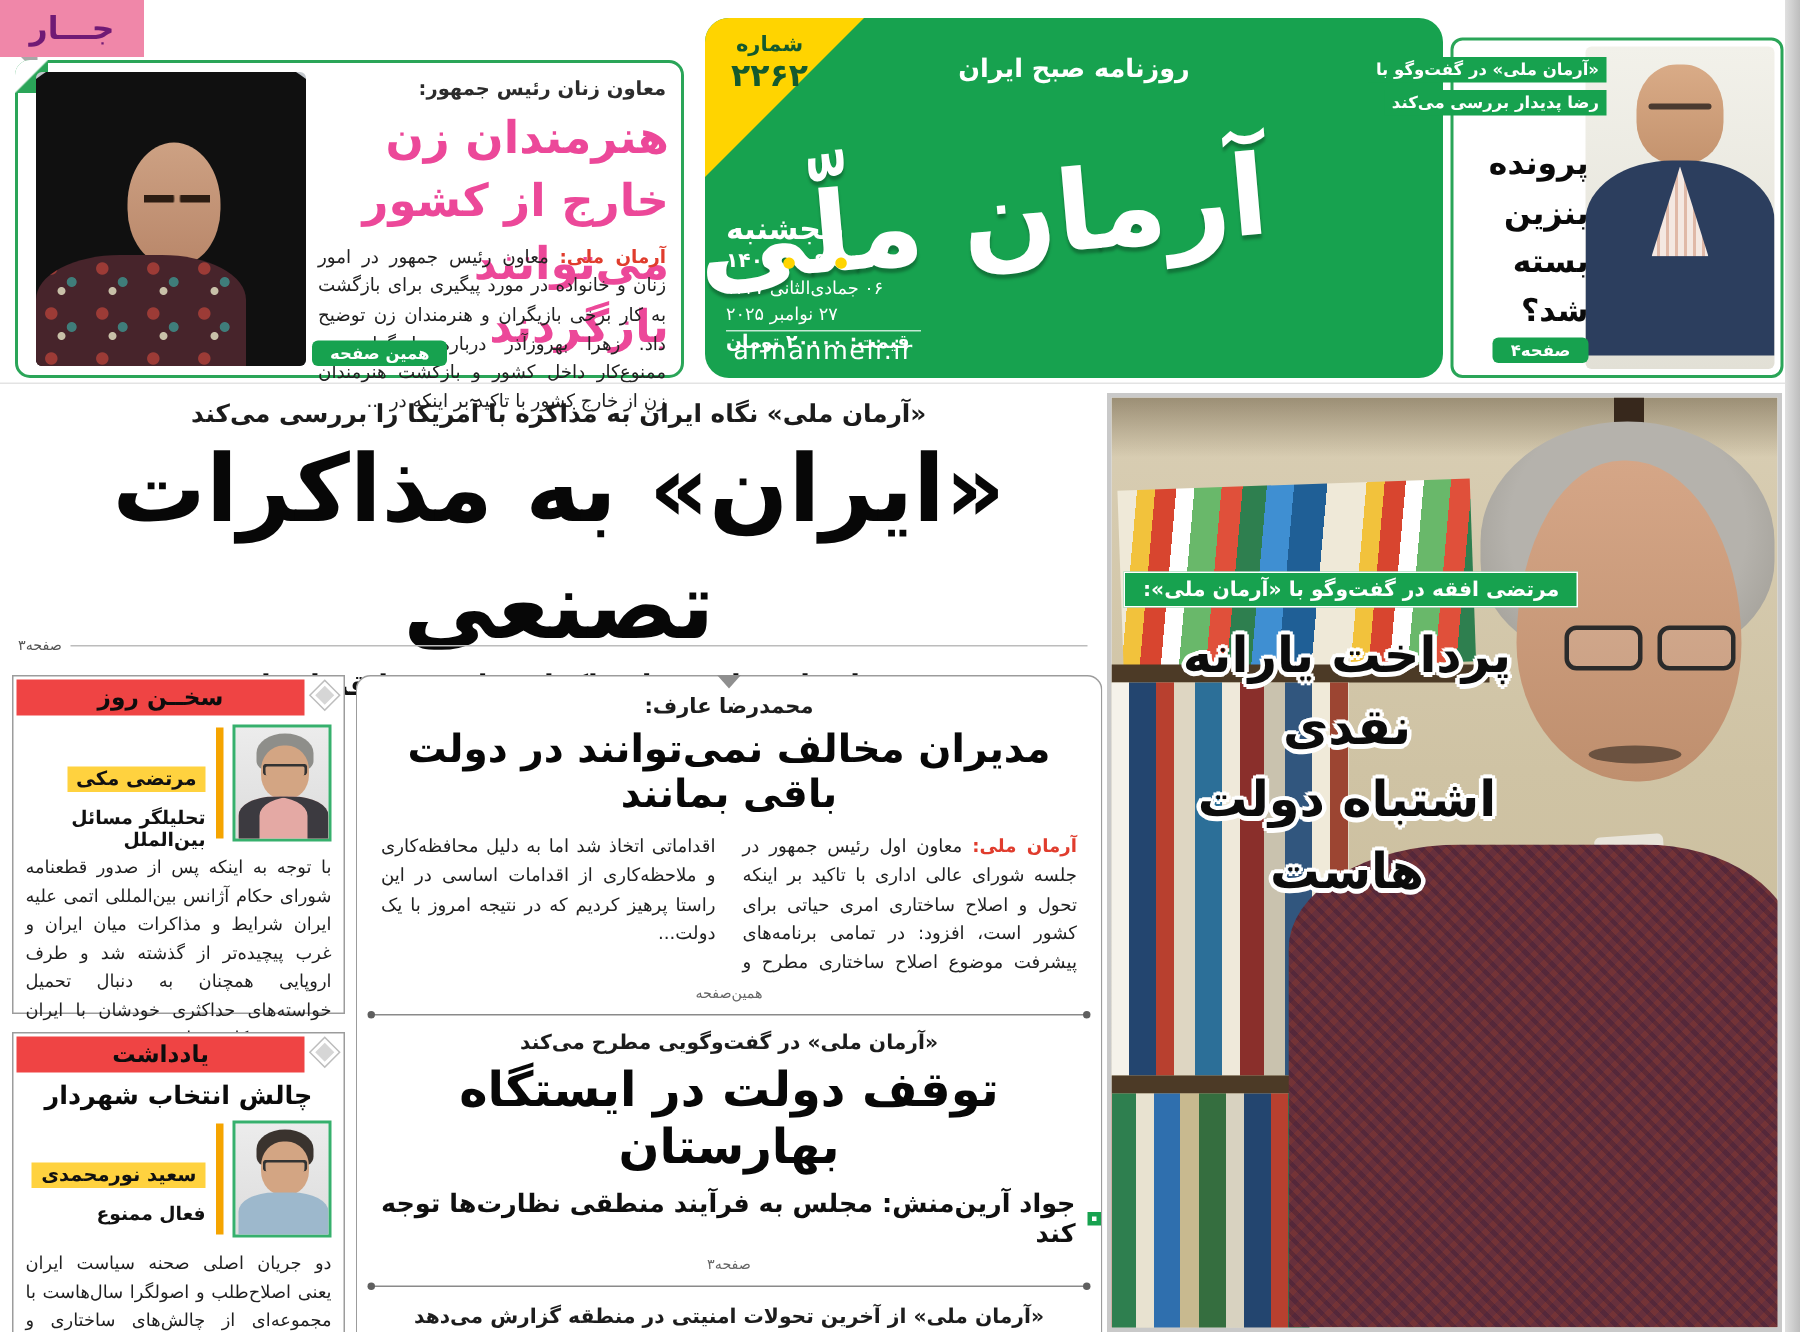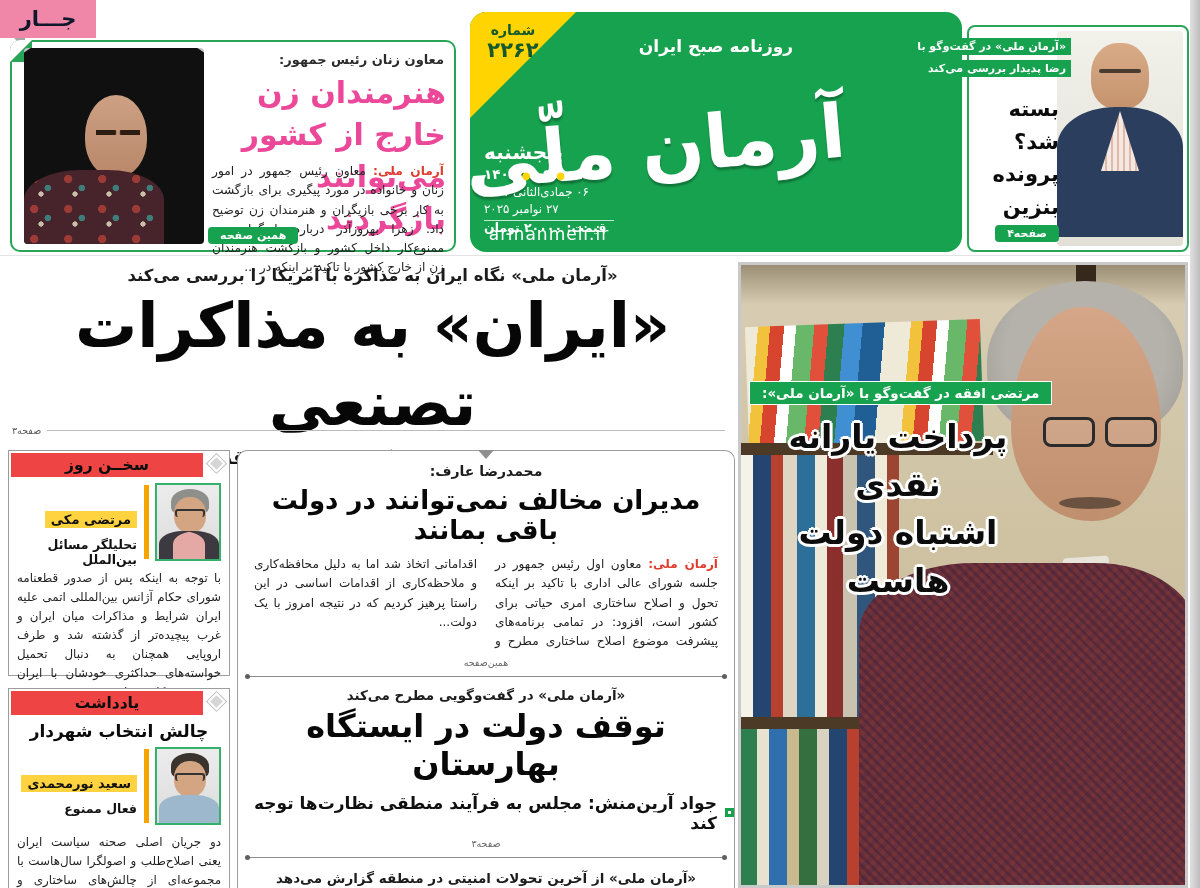--- a/index.html
+++ b/index.html
@@ -1,21 +1,21 @@
 <!DOCTYPE html>
 <html lang="fa"><head>
 <meta charset="utf-8">
 <style>
   * { margin:0; padding:0; box-sizing:border-box; }
   body { background:#ffffff; font-family:"DejaVu Sans", sans-serif; }
   .page { position:relative; width:1200px; height:888px; background:#fff; overflow:hidden; direction:rtl; }
   .abs { position:absolute; }
 
   
-  .jar { left:0; top:0; width:96px; height:38px; background:#f087a9; color:#0f172a;
+  .jar { left:0; top:0; width:96px; height:38px; background:#f087a9; color:#701a75;
          display:flex; align-items:center; justify-content:center; font-weight:bold; font-size:21px; }
   .jar-fold { left:14px; top:38px; width:0; height:0;
               border-top:11px solid #a7a7a7; border-left:11px solid transparent; }
 
   
   .tl-box { left:10px; top:40px; width:446px; height:212px; background:#fff;
             border:2px solid #2aa558; border-radius:10px; }
   .tl-fold { left:-2px; top:-2px; width:22px; height:22px; border-radius:10px 0 0 0;
              background:linear-gradient(135deg,#ffffff 48%,#2aa558 52%); }
   .tl-photo { left:12px; top:6px; width:180px; height:196px; overflow:hidden; border-radius:4px;
@@ -233,22 +233,22 @@
       <div class="m1-head"></div>
       <div class="m1-brow"></div>
       <div class="m1-suit"></div>
       <div class="m1-shirt"></div>
     </div>
     <div class="abs tr-kicker">
       <span>«آرمان ملی» در گفت‌وگو با</span>
       <span>رضا پدیدار بررسی می‌کند</span>
     </div>
     <div class="abs tr-head">
+      <div>پرونده بنزین</div>
       <div>بسته شد؟</div>
-      <div>پرونده بنزین</div>
     </div>
     <div class="abs tr-btn pill">صفحه۴</div>
   </div>
 
   <div class="abs top-sep"></div>
 
   <div class="abs main-story">
     <div class="ms-kicker">«آرمان ملی» نگاه ایران به مذاکره با آمریکا را بررسی می‌کند</div>
     <div class="ms-head">«ایران» به مذاکرات تصنعی</div>
     <div class="ms-sub">

